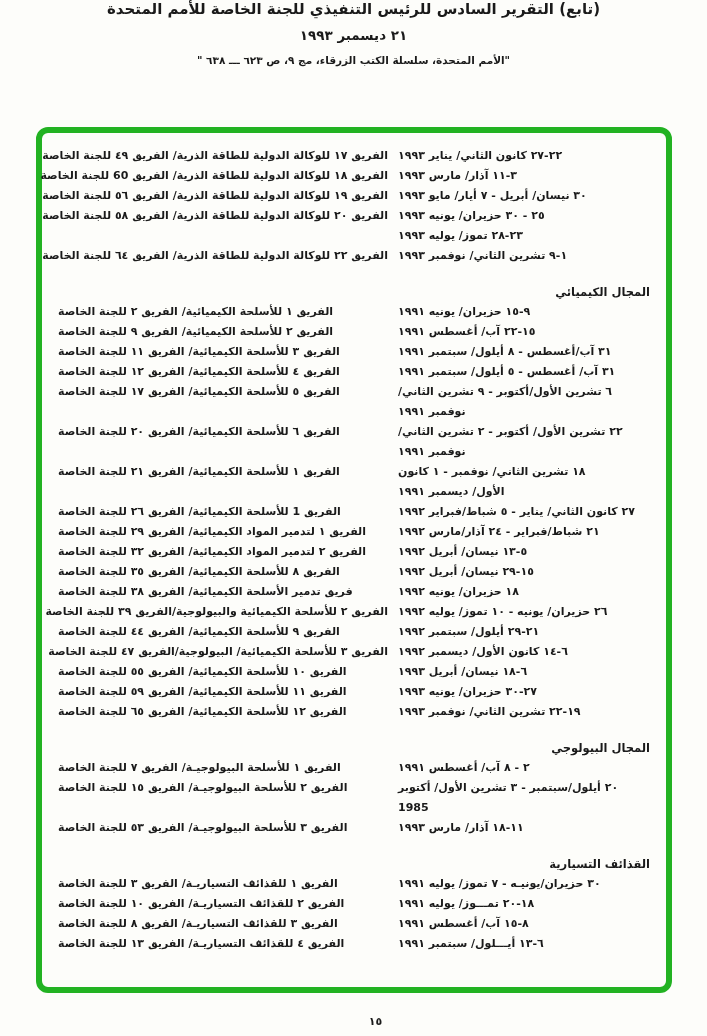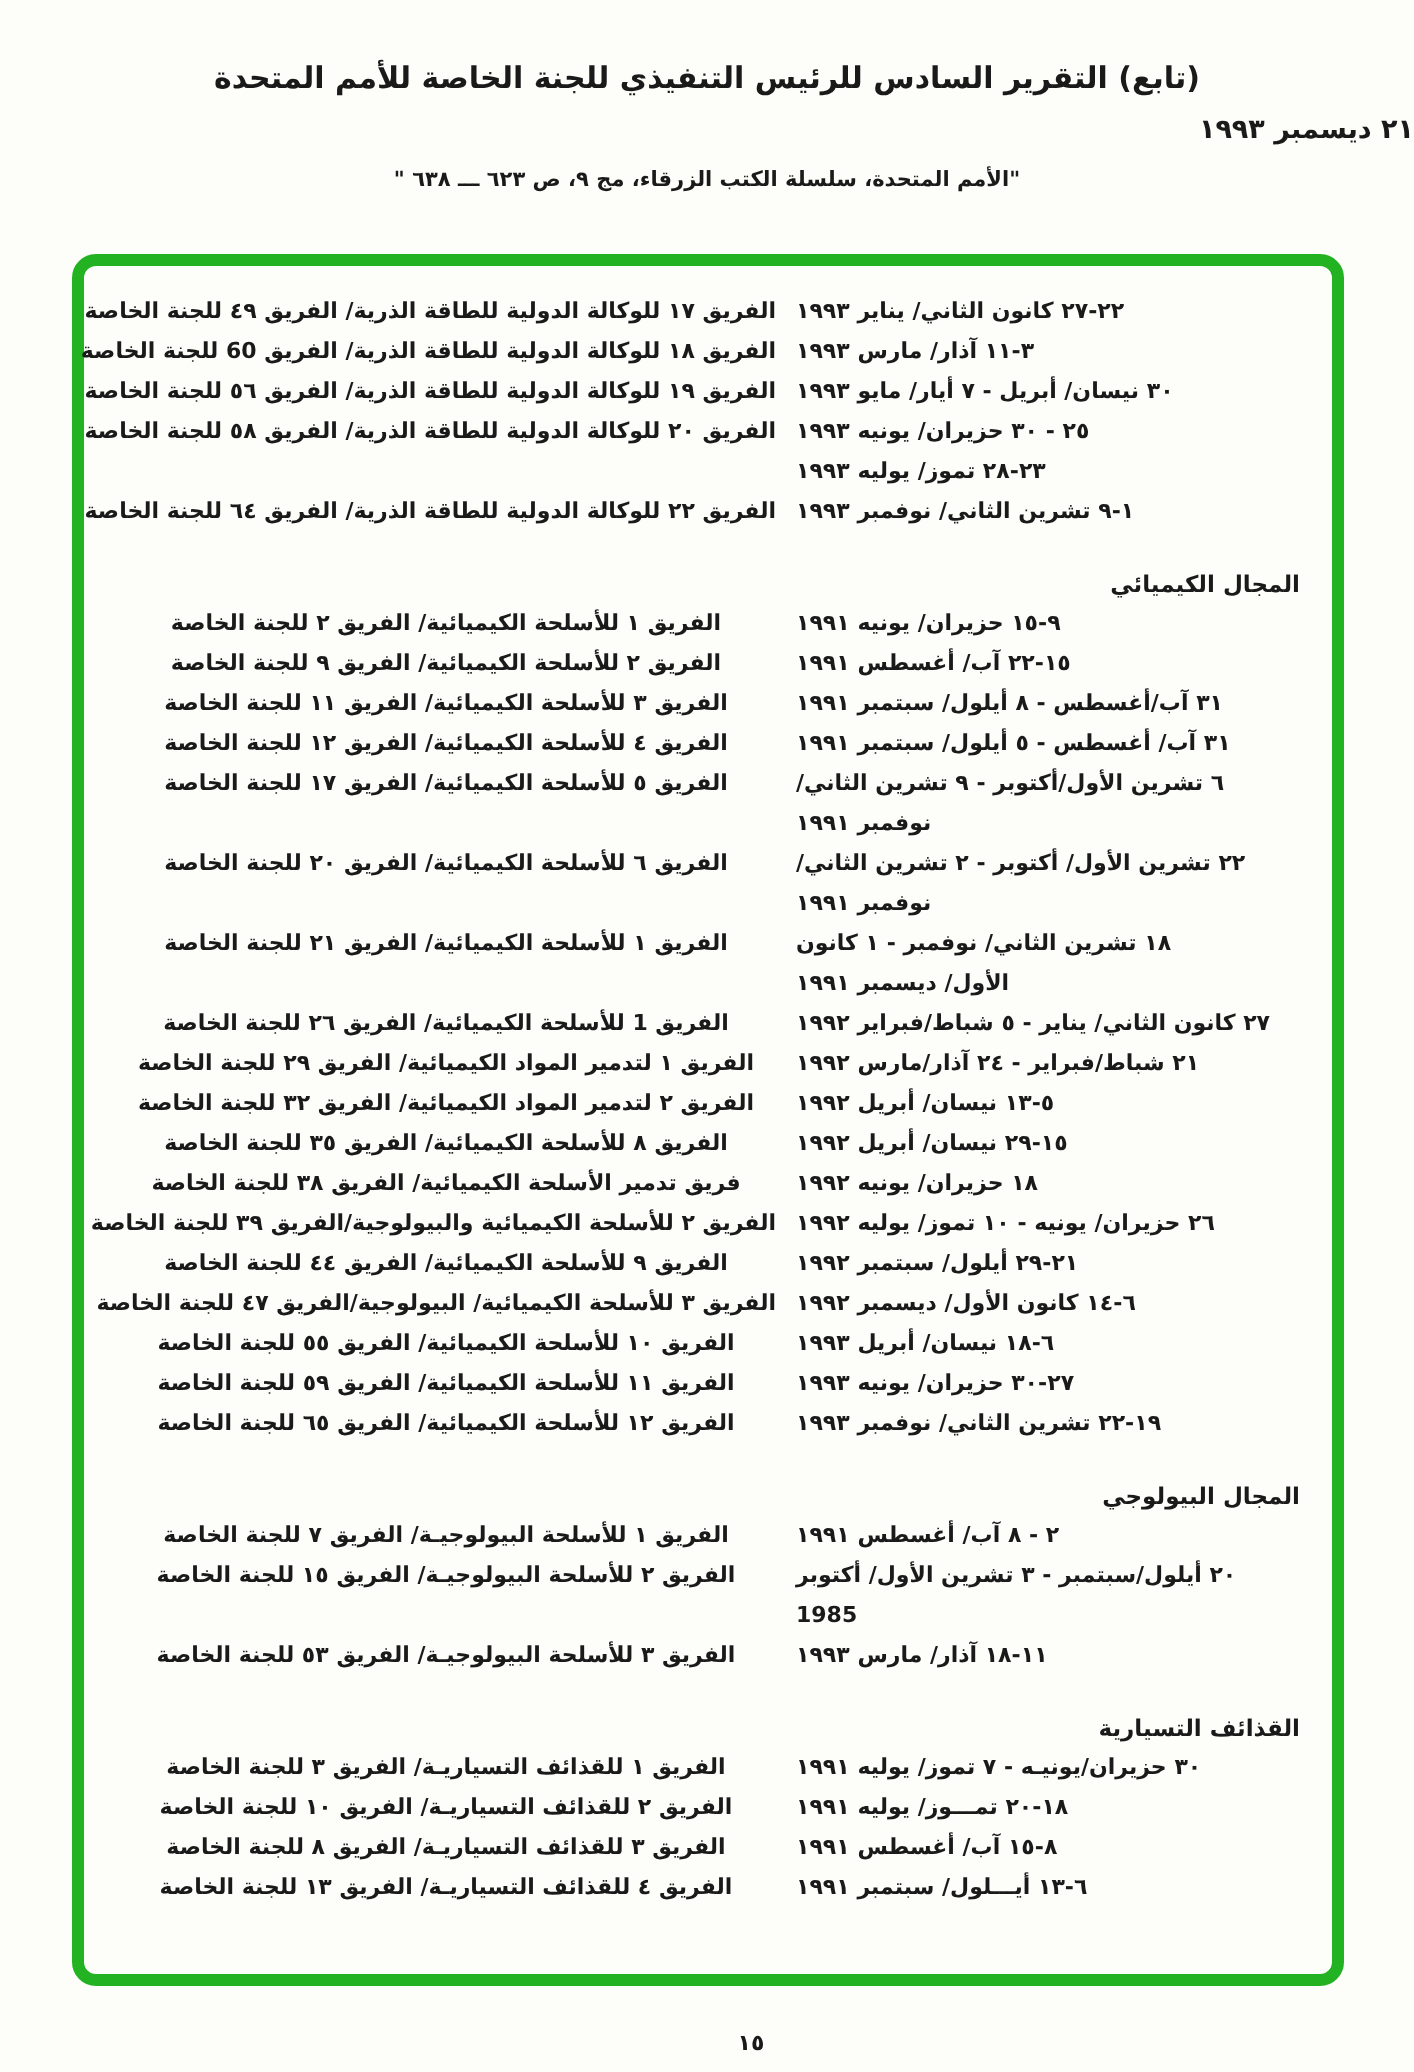--- a/index.html
+++ b/index.html
@@ -1,32 +1,32 @@
 <!DOCTYPE html>
 <html lang="ar"><head>
 <meta charset="utf-8">
 <style>
   html,body{margin:0;padding:0;}
   body{width:707px;height:1036px;background:#ffffff;}
   .page{position:relative;width:707px;height:1036px;background:#fdfdfa;overflow:hidden;
         font-family:"DejaVu Sans", sans-serif;color:#1a1a1a;}
-  header{padding-top:30px;text-align:center;direction:rtl;}
+  header{text-align:center;direction:rtl;}
   .h-title{font-size:15px;font-weight:700;}
-  .h-date{font-size:13.5px;font-weight:700;margin-top:9px;text-align:right;}
+  .h-date{font-size:13.5px;font-weight:700;margin-top:9px;}
   .h-source{font-size:10.5px;font-weight:700;margin-top:11px;}
   .green-box{position:absolute;left:36px;top:127px;width:592px;height:841px;
              border:6px solid #22b222;border-radius:12px;padding:13px 16px 0 16px;
              background:transparent;direction:rtl;}
   .section{margin-top:16px;}
   .section:first-child{margin-top:0;}
   .sec-heading{font-size:11.5px;font-weight:700;line-height:20px;text-align:right;}
   .row{display:grid;grid-template-columns:252px 1fr;column-gap:10px;direction:rtl;}
   .cell{font-size:11px;font-weight:700;line-height:20px;}
   .cell.date{text-align:left;}
-  .cell.team{text-align:center;white-space:nowrap;overflow:visible;}
+  .cell.team{text-align:left;white-space:nowrap;overflow:visible;}
   .d2{padding-right:78px;}
   footer{position:absolute;bottom:8px;left:0;width:100%;text-align:center;padding-left:22px;}
   .pagenum{font-size:11px;font-weight:700;}
 </style>
 </head>
 <body>
 
 <div class="page" style="background: rgb(253, 253, 250); color: rgb(26, 26, 26);">
   <header>
     <div class="h-title">(تابع) التقرير السادس للرئيس التنفيذي للجنة الخاصة للأمم المتحدة</div>

